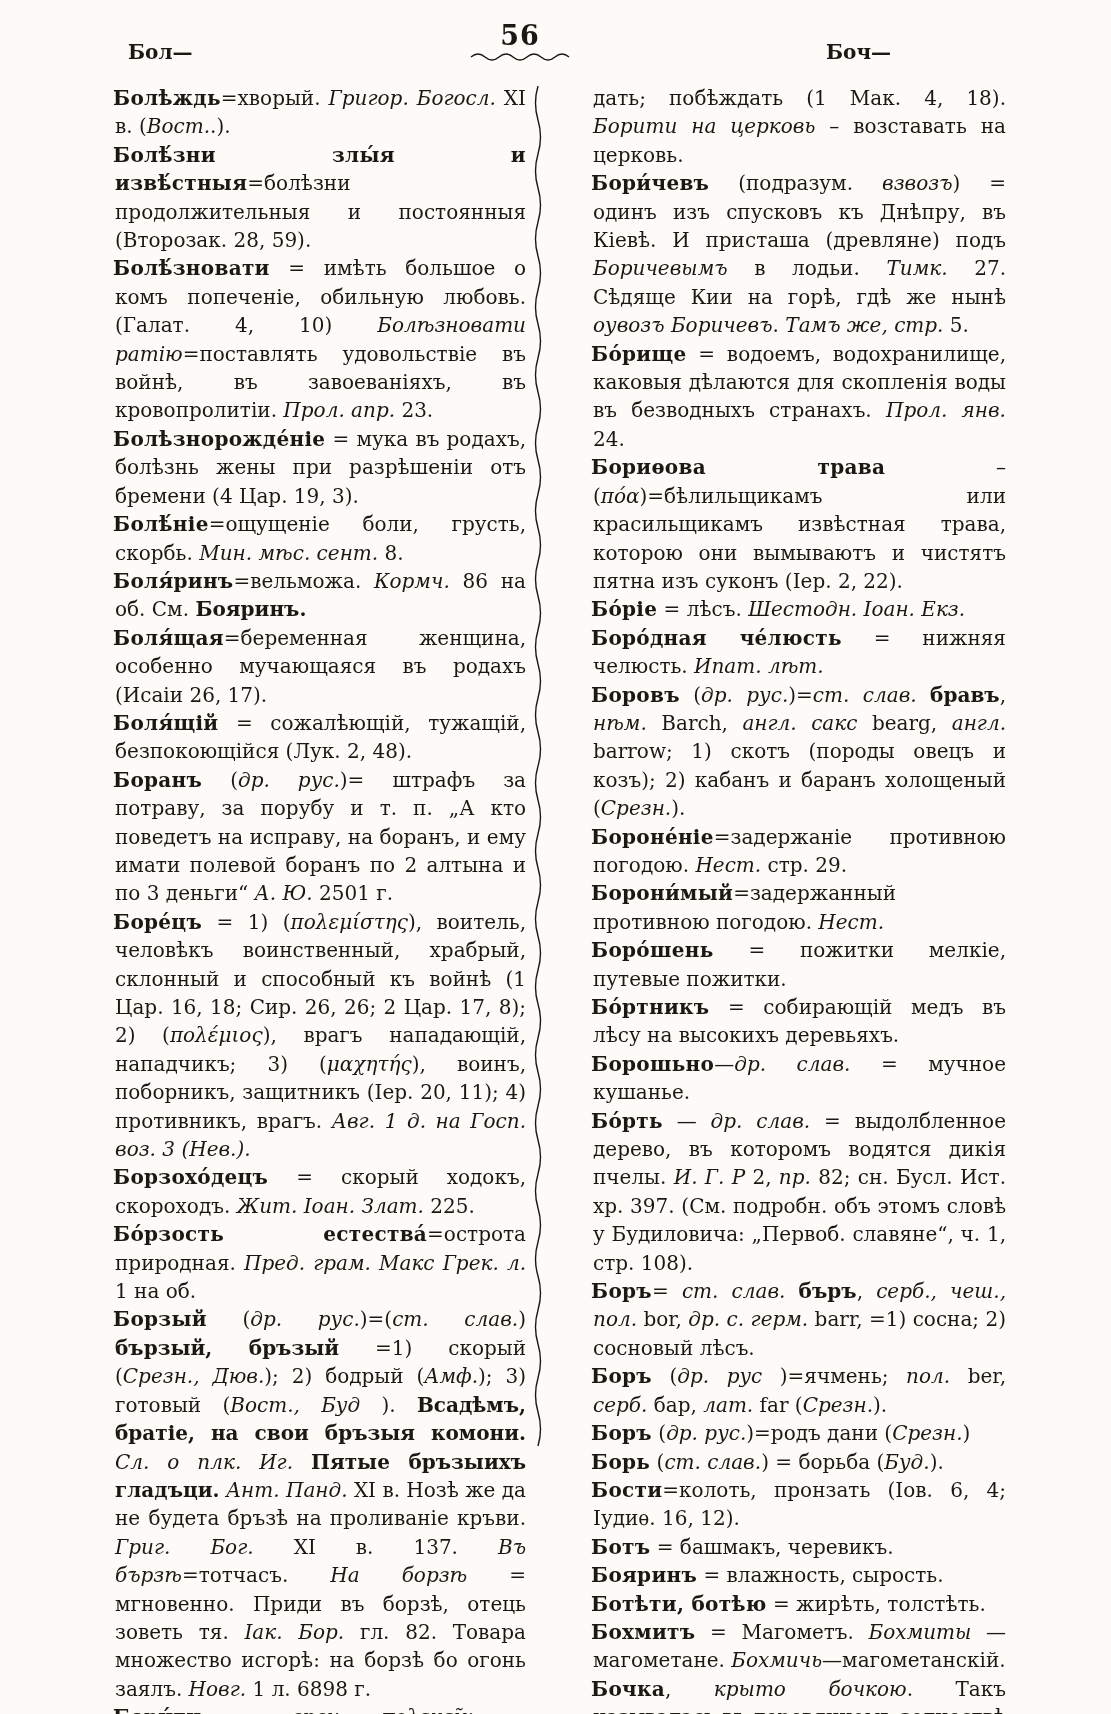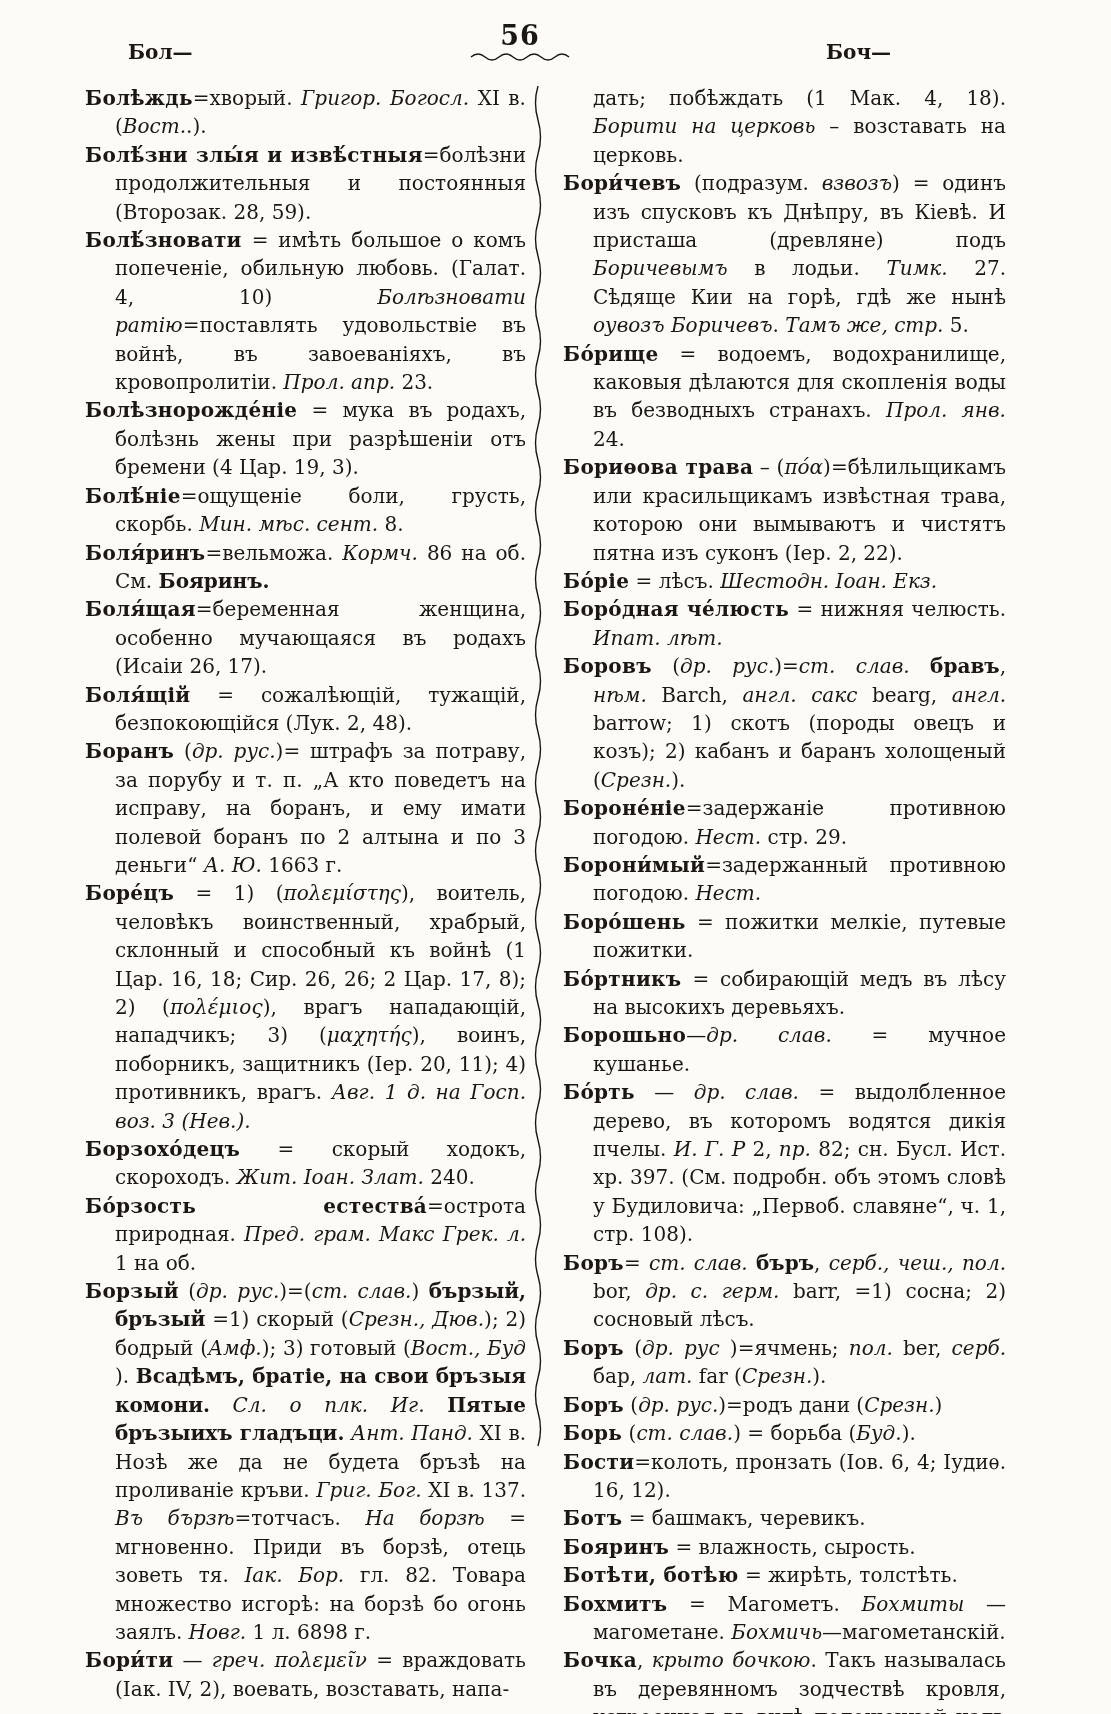--- a/index.html
+++ b/index.html
@@ -17,21 +17,21 @@
   .pageno-rule path, .divider path{stroke:var(--ink); stroke-width:1.4; fill:none;}
   .rh{position:absolute; top:40px; font-size:20px; font-weight:bold;}
   .rh-left{left:128px;}
   .rh-right{left:826px;}
   .divider{position:absolute; left:533px; top:86px;}
   .col{position:absolute; top:84px; font-size:20px; line-height:28.4px; text-align:justify;}
   .col-left{left:85px;  width:441px;}
   .col-right{left:563px; width:443px;}
   .entry{margin:0; padding-left:30px; text-indent:-30px; text-align:justify;}
   .entry.cont{text-indent:0;}
-  .hw{font-weight:bold; letter-spacing:0.3px;}
+  .hw{font-weight:bold; letter-spacing:0.3px;margin-left:28px;}
   .b{font-weight:bold;}
   .i{font-style:italic;}
   .g{font-style:italic;}
   .artifact{
     position:absolute; left:1100px; top:1452px; width:3px; height:64px;
     background:var(--ink); opacity:.45; border-radius:2px;
   }
 </style>
 </head>
 <body>
@@ -53,23 +53,23 @@
 
   <div class="col col-left">
       <p class="entry"><span class="hw">Болѣждь</span><span class="n">=хворый. </span><span class="i">Григор. Богосл.</span><span class="n"> XI в. (</span><span class="i">Вост.</span><span class="n">.).</span></p>
       <p class="entry"><span class="hw">Болѣ́зни злы́я и извѣ́стныя</span><span class="n">=болѣзни продолжительныя и постоянныя (Второзак. 28, 59).</span></p>
       <p class="entry"><span class="hw">Болѣ́зновати</span><span class="n"> = имѣть большое о комъ попеченіе, обильную любовь. (Галат. 4, 10) </span><span class="i">Болѣзновати ратію</span><span class="n">=поставлять удовольствіе въ войнѣ, въ завоеваніяхъ, въ кровопролитіи. </span><span class="i">Прол. апр.</span><span class="n"> 23.</span></p>
       <p class="entry"><span class="hw">Болѣзнорожде́ніе</span><span class="n"> = мука въ родахъ, болѣзнь жены при разрѣшеніи отъ бремени (4 Цар. 19, 3).</span></p>
       <p class="entry"><span class="hw">Болѣ́ніе</span><span class="n">=ощущеніе боли, грусть, скорбь. </span><span class="i">Мин. мѣс. сент.</span><span class="n"> 8.</span></p>
       <p class="entry"><span class="hw">Боля́ринъ</span><span class="n">=вельможа. </span><span class="i">Кормч.</span><span class="n"> 86 на об. См. </span><span class="b">Бояринъ.</span></p>
       <p class="entry"><span class="hw">Боля́щая</span><span class="n">=беременная женщина, особенно мучающаяся въ родахъ (Исаіи 26, 17).</span></p>
       <p class="entry"><span class="hw">Боля́щій</span><span class="n"> = сожалѣющій, тужащій, безпокоющійся (Лук. 2, 48).</span></p>
-      <p class="entry"><span class="hw">Боранъ</span><span class="n"> (</span><span class="i">др. рус.</span><span class="n">)= штрафъ за потраву, за порубу и т. п. „А кто поведетъ на исправу, на боранъ, и ему имати полевой боранъ по 2 алтына и по 3 деньги“ </span><span class="i">А. Ю.</span><span class="n"> 1663 г.</span></p>
+      <p class="entry"><span class="hw">Боранъ</span><span class="n"> (</span><span class="i">др. рус.</span><span class="n">)= штрафъ за потраву, за порубу и т. п. „А кто поведетъ на исправу, на боранъ, и ему имати полевой боранъ по 2 алтына и по 3 деньги“ </span><span class="i">А. Ю.</span><span class="n"> 2501 г.</span></p>
       <p class="entry"><span class="hw">Боре́цъ</span><span class="n"> = 1) (</span><span class="g">πολεμίστης</span><span class="n">), воитель, человѣкъ воинственный, храбрый, склонный и способный къ войнѣ (1 Цар. 16, 18; Сир. 26, 26; 2 Цар. 17, 8); 2) (</span><span class="g">πολέμιος</span><span class="n">), врагъ нападающій, нападчикъ; 3) (</span><span class="g">μαχητής</span><span class="n">), воинъ, поборникъ, защитникъ (Іер. 20, 11); 4) противникъ, врагъ. </span><span class="i">Авг. 1 д. на Госп. воз. 3 (Нев.).</span></p>
-      <p class="entry"><span class="hw">Борзохо́децъ</span><span class="n"> = скорый ходокъ, скороходъ. </span><span class="i">Жит. Іоан. Злат.</span><span class="n"> 240.</span></p>
+      <p class="entry"><span class="hw">Борзохо́децъ</span><span class="n"> = скорый ходокъ, скороходъ. </span><span class="i">Жит. Іоан. Злат.</span><span class="n"> 225.</span></p>
       <p class="entry"><span class="hw">Бо́рзость естества́</span><span class="n">=острота природная. </span><span class="i">Пред. грам. Макс Грек. л.</span><span class="n"> 1 на об.</span></p>
       <p class="entry"><span class="hw">Борзый</span><span class="n"> (</span><span class="i">др. рус.</span><span class="n">)=(</span><span class="i">ст. слав.</span><span class="n">) </span><span class="b">бързый, бръзый</span><span class="n"> =1) скорый (</span><span class="i">Срезн., Дюв.</span><span class="n">); 2) бодрый (</span><span class="i">Амф.</span><span class="n">); 3) готовый (</span><span class="i">Вост., Буд</span><span class="n"> ). </span><span class="b">Всадѣмъ, братіе, на свои бръзыя комони.</span><span class="n"> </span><span class="i">Сл. о плк. Иг.</span><span class="n"> </span><span class="b">Пятые бръзыихъ гладъци.</span><span class="n"> </span><span class="i">Ант. Панд.</span><span class="n"> XI в. Нозѣ же да не будета бръзѣ на проливаніе кръви. </span><span class="i">Григ. Бог.</span><span class="n"> XI в. 137. </span><span class="i">Въ бързѣ</span><span class="n">=тотчасъ. </span><span class="i">На борзѣ</span><span class="n"> = мгновенно. Приди въ борзѣ, отець зоветь тя. </span><span class="i">Іак. Бор.</span><span class="n"> гл. 82. Товара множество исгорѣ: на борзѣ бо огонь заялъ. </span><span class="i">Новг.</span><span class="n"> 1 л. 6898 г.</span></p>
       <p class="entry"><span class="hw">Бори́ти</span><span class="n"> — </span><span class="i">греч.</span><span class="n"> </span><span class="g">πολεμεῖν</span><span class="n"> = враждовать (Іак. IV, 2), воевать, возставать, напа-</span></p>
     </div>
   <div class="col col-right">
       <p class="entry cont"><span class="n">дать; побѣждать (1 Мак. 4, 18). </span><span class="i">Борити на церковь</span><span class="n"> – возставать на церковь.</span></p>
       <p class="entry"><span class="hw">Бори́чевъ</span><span class="n"> (подразум. </span><span class="i">взвозъ</span><span class="n">) = одинъ изъ спусковъ къ Днѣпру, въ Кіевѣ. И присташа (древляне) подъ </span><span class="i">Боричевымъ</span><span class="n"> в лодьи. </span><span class="i">Тимк.</span><span class="n"> 27. Сѣдяще Кии на горѣ, гдѣ же нынѣ </span><span class="i">оувозъ Боричевъ</span><span class="n">. </span><span class="i">Тамъ же, стр.</span><span class="n"> 5.</span></p>
       <p class="entry"><span class="hw">Бо́рище</span><span class="n"> = водоемъ, водохранилище, каковыя дѣлаются для скопленія воды въ безводныхъ странахъ. </span><span class="i">Прол. янв.</span><span class="n"> 24.</span></p>
       <p class="entry"><span class="hw">Бориѳова трава</span><span class="n"> – (</span><span class="g">πόα</span><span class="n">)=бѣлильщикамъ или красильщикамъ извѣстная трава, которою они вымываютъ и чистятъ пятна изъ суконъ (Іер. 2, 22).</span></p>
       <p class="entry"><span class="hw">Бо́ріе</span><span class="n"> = лѣсъ. </span><span class="i">Шестодн. Іоан. Екз.</span></p>

